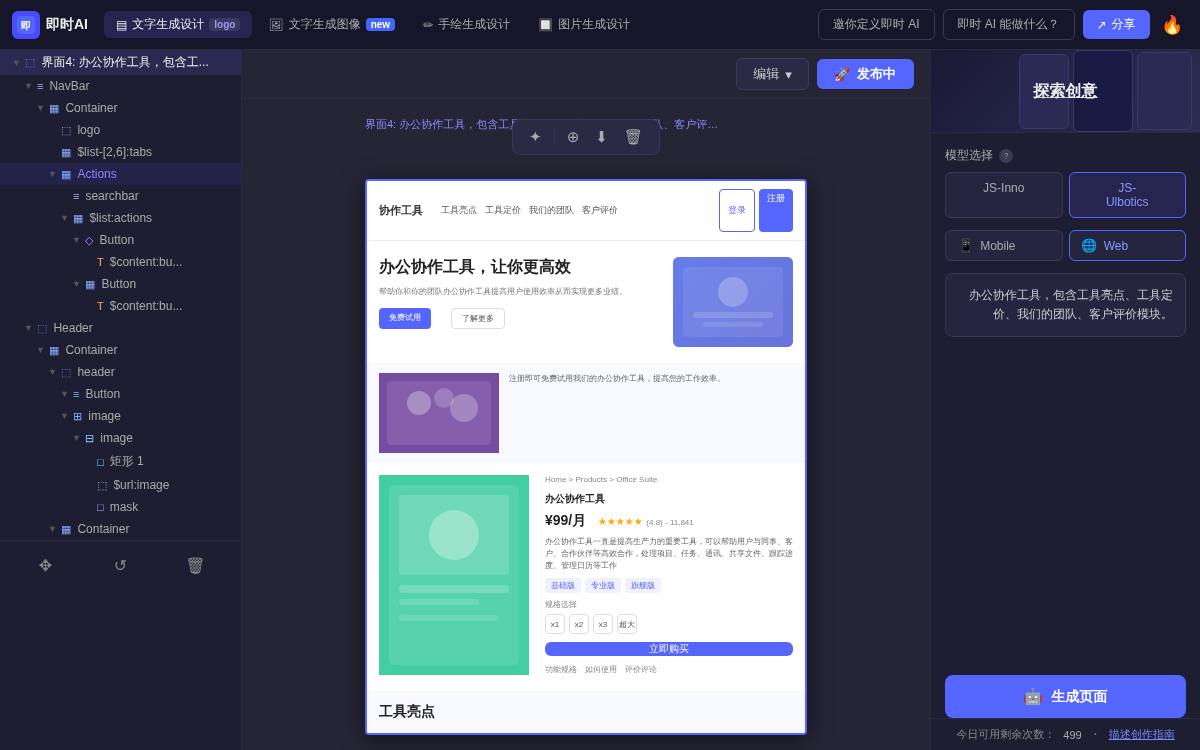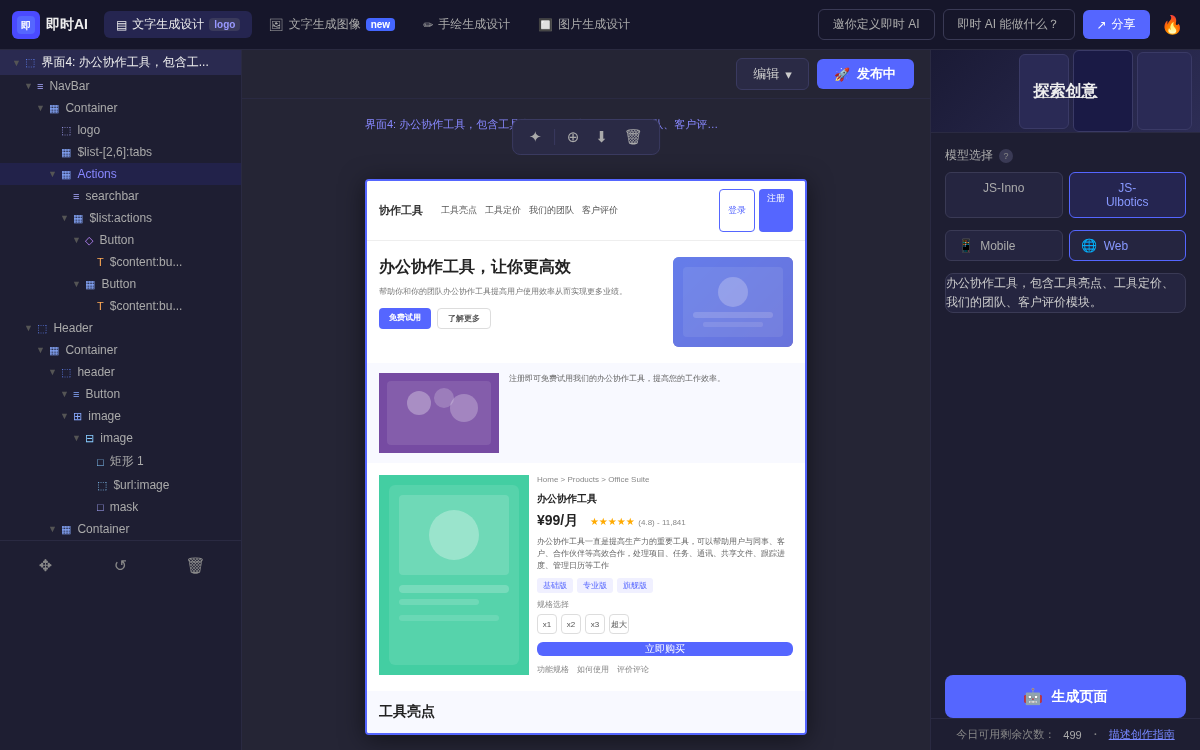--- a/index.html
+++ b/index.html
@@ -304,22 +304,21 @@
       margin-bottom: 8px;
     }
     .preview-hero-desc {
       font-size: 8px;
       color: #777;
       line-height: 1.5;
       margin-bottom: 10px;
     }
     .preview-hero-btns {
       display: flex;
-      gap: 6px;
-      font-weight: bold;
+      gap: 20px;
     }
     .preview-btn-primary {
       background: #5566ff;
       color: white;
       font-size: 8px;
       padding: 4px 10px;
       border-radius: 4px;
     }
     .preview-btn-secondary {
       background: transparent;
@@ -391,21 +390,21 @@
       color: white;
       text-align: center;
       border-radius: 6px;
       font-size: 10px;
       margin: 8px 0;
     }
     .pricing-info { display: flex; gap: 8px; margin-bottom: 4px; }
     .pricing-info-item { font-size: 8px; color: #888; }
     .pricing-section-img {
       display: flex;
-      gap: 8px;
+      gap: 16px;
       align-items: flex-start;
     }
     .pricing-left-img {
       width: 150px;
       height: 200px;
       background: linear-gradient(160deg, #43cea2 0%, #185a9d 100%);
       border-radius: 6px;
       flex-shrink: 0;
     }
     .pricing-right-content { flex: 1; }
@@ -528,23 +527,25 @@
     .device-card.active {
       border-color: #5566ff;
       color: #8899ff;
     }
     .device-icon { font-size: 13px; }
 
     .desc-area {
       background: #252540;
       border: 1px solid #3a3a55;
       border-radius: 8px;
+      padding: 12px;
       font-size: 12px;
       color: #ccc;
       line-height: 1.6;
+      text-align: right;
     }
     .generate-btn {
       background: #5566ff;
       color: white;
       border: none;
       border-radius: 8px;
       padding: 12px;
       font-size: 14px;
       font-weight: 600;
       cursor: pointer;

